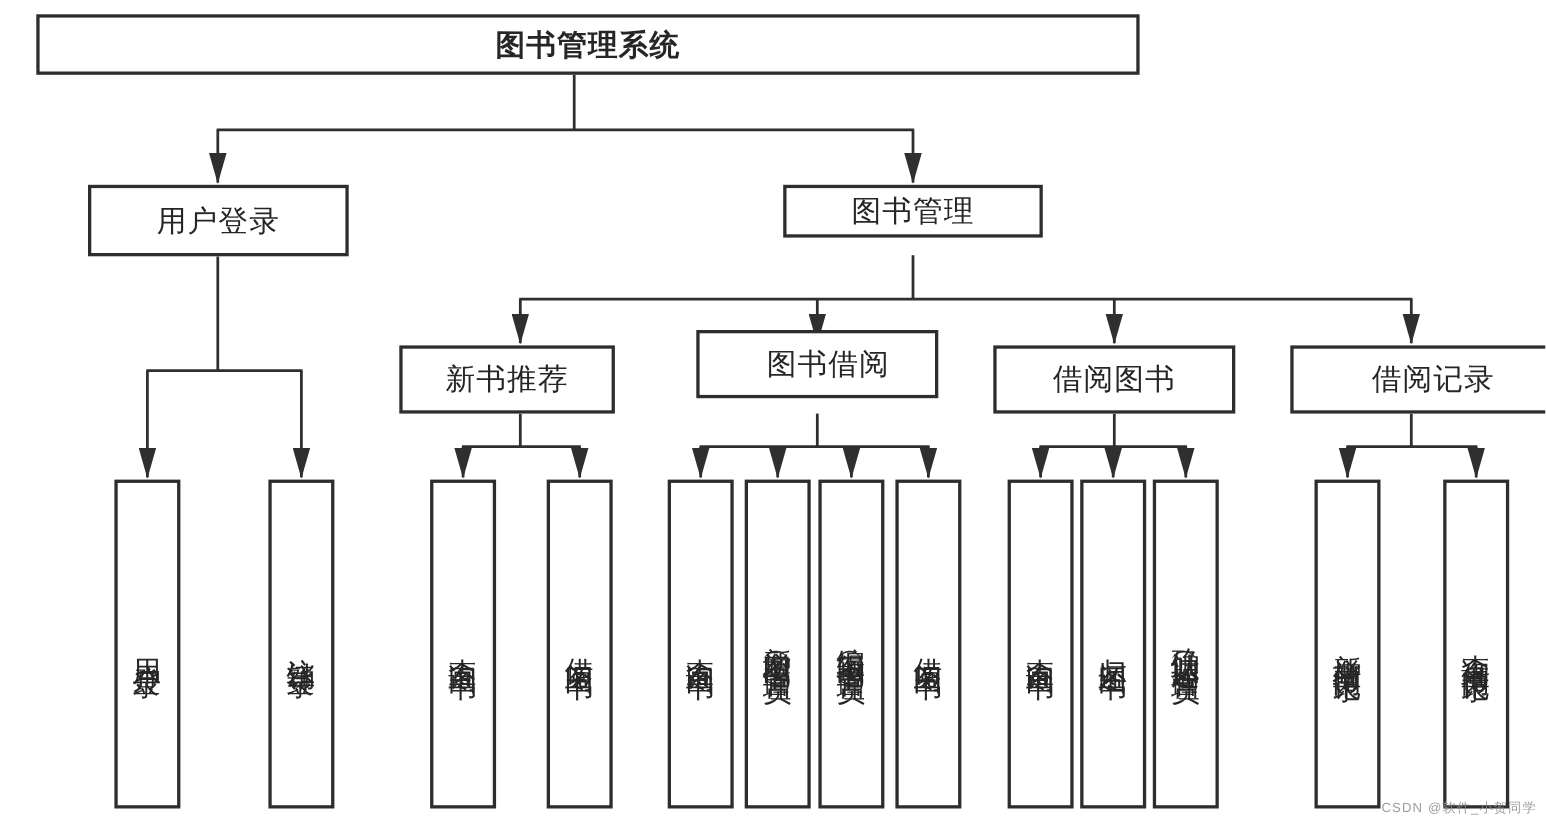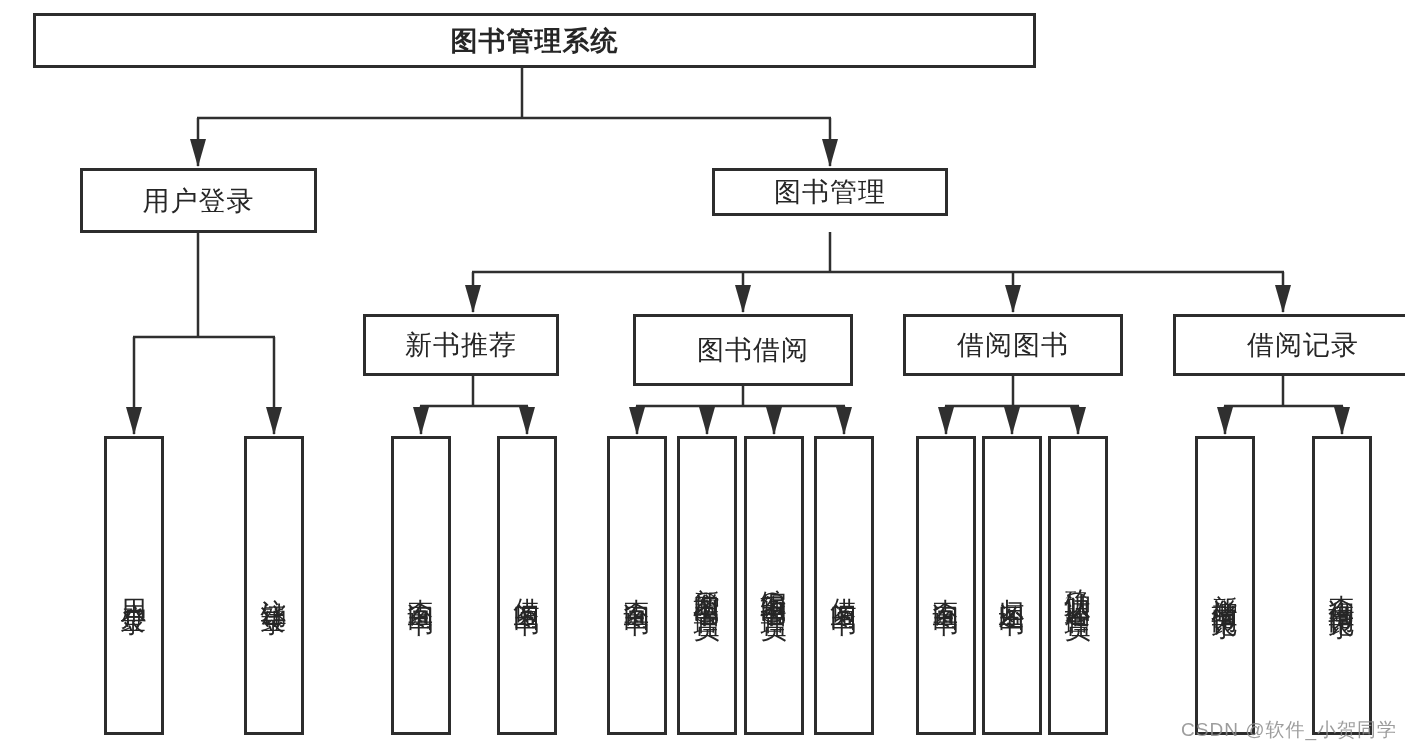--- a/index.html
+++ b/index.html
@@ -15,21 +15,21 @@
     display:flex; align-items:center; justify-content:center;
     color:#262626;
   }
   .node.h { font-size:27px; letter-spacing:1px; white-space:nowrap; }
   .node.v {
     writing-mode:vertical-rl; text-orientation:mixed;
     font-size:26px; line-height:1; letter-spacing:4px;
   }
   .watermark {
     position:absolute; right:8px; bottom:4px;
-    font-size:19px; color:rgba(140,140,140,0.85); letter-spacing:1px;
+    font-size:12px; color:rgba(140,140,140,0.85); letter-spacing:1px;
     white-space:nowrap;
   }
 </style>
 </head>
 <body>
 
 <div class="stage">
 
   <svg class="connectors" width="1405" height="747" viewBox="0 0 1405 747">
     <defs>
@@ -80,21 +80,21 @@
       <line x1="1342" y1="406" x2="1342" y2="434" marker-end="url(#ah)"></line>
     </g>
   </svg>
 
   <div class="node h" style="left:33px; top:13px; width:1003px; height:55px;font-weight:bold;">图书管理系统</div>
 
   <div class="node h" style="left:80px; top:168px; width:237px; height:65px;">用户登录</div>
   <div class="node h" style="left:712px; top:168px; width:236px; height:48px;">图书管理</div>
 
   <div class="node h" style="left:363px; top:314px; width:196px; height:62px;">新书推荐</div>
-  <div class="node h" style="left:633px; top:314px; width:220px; height:72px;padding-left:20px;">图书借阅</div>
+  <div class="node h" style="left:633px; top:300px; width:220px; height:62px;padding-left:20px;">图书借阅</div>
   <div class="node h" style="left:903px; top:314px; width:220px; height:62px;">借阅图书</div>
   <div class="node h" style="left:1173px; top:314px; width:260px; height:62px;font-family:Liberation Mono, monospace;">借阅记录</div>
 
   <div class="node v" style="left:104px; top:436px; width:60px; height:299px;">用户登录</div>
   <div class="node v" style="left:244px; top:436px; width:60px; height:299px;">注销登录</div>
 
   <div class="node v" style="left:391px; top:436px; width:60px; height:299px;">查询图书</div>
   <div class="node v" style="left:497px; top:436px; width:60px; height:299px;">借阅图书</div>
 
   <div class="node v" style="left:607px; top:436px; width:60px; height:299px;">查询图书</div>

